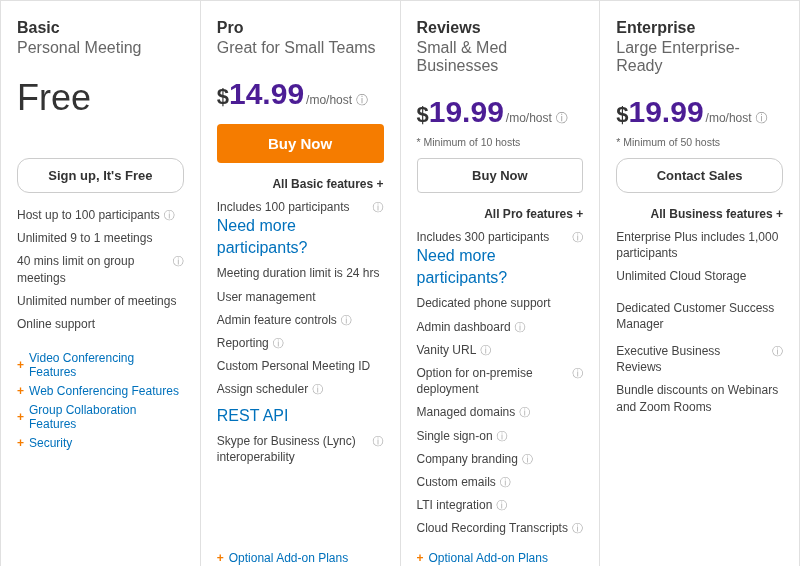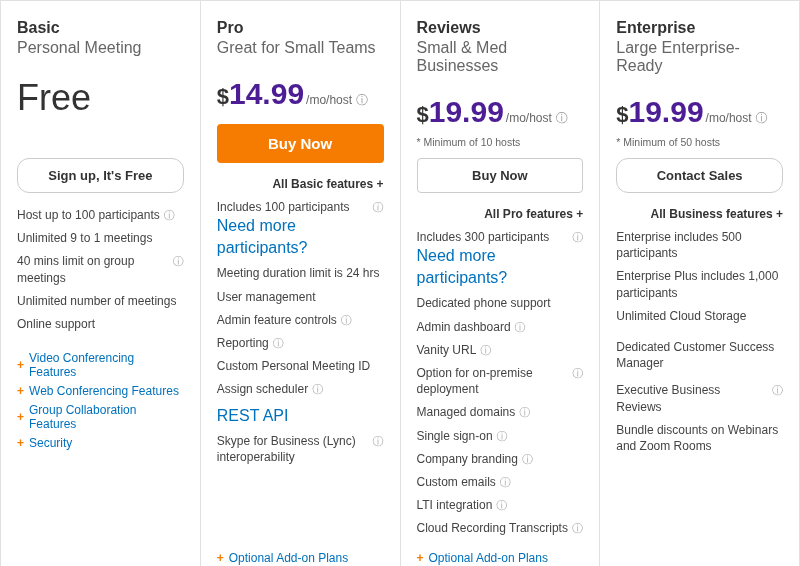--- a/index.html
+++ b/index.html
@@ -331,23 +331,20 @@
     <div class="plan-price">
       <span class="price-dollar">$</span>
       <span class="price-amount">19.99</span>
       <span class="price-unit">/mo/host</span>
       <span class="price-info-icon">ⓘ</span>
     </div>
     <div class="price-note">* Minimum of 50 hosts</div>
     <button class="btn-signup">Contact Sales</button>
     <div class="features-header">All Business features +</div>
     <div class="feature-item">
-      <span>Enterprise includes 500 participants</span>
-    </div>
-    <div class="feature-item">
       <span>Enterprise Plus includes 1,000 participants</span>
     </div>
     <div class="feature-item">
       <span>Unlimited Cloud Storage</span>
     </div>
     <div style="height:8px;"></div>
     <div class="feature-item">
       <span>Dedicated Customer Success Manager</span>
     </div>
     <div style="height:4px;"></div>

